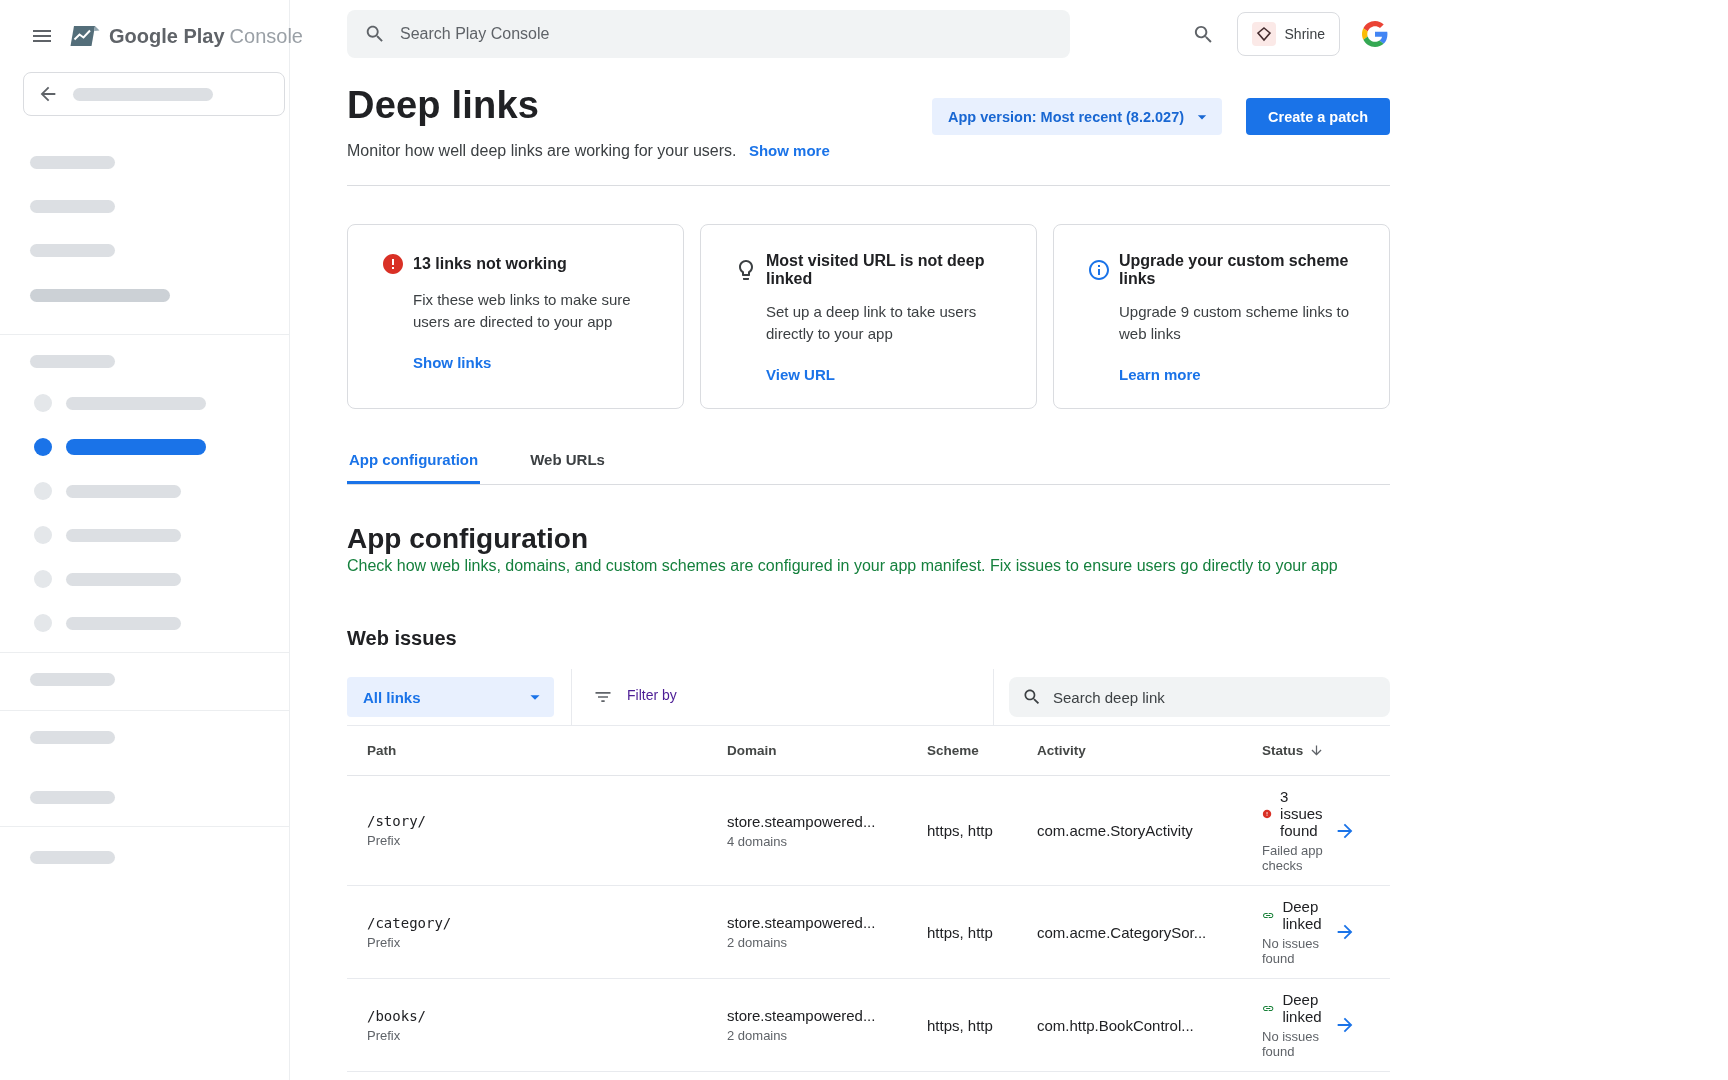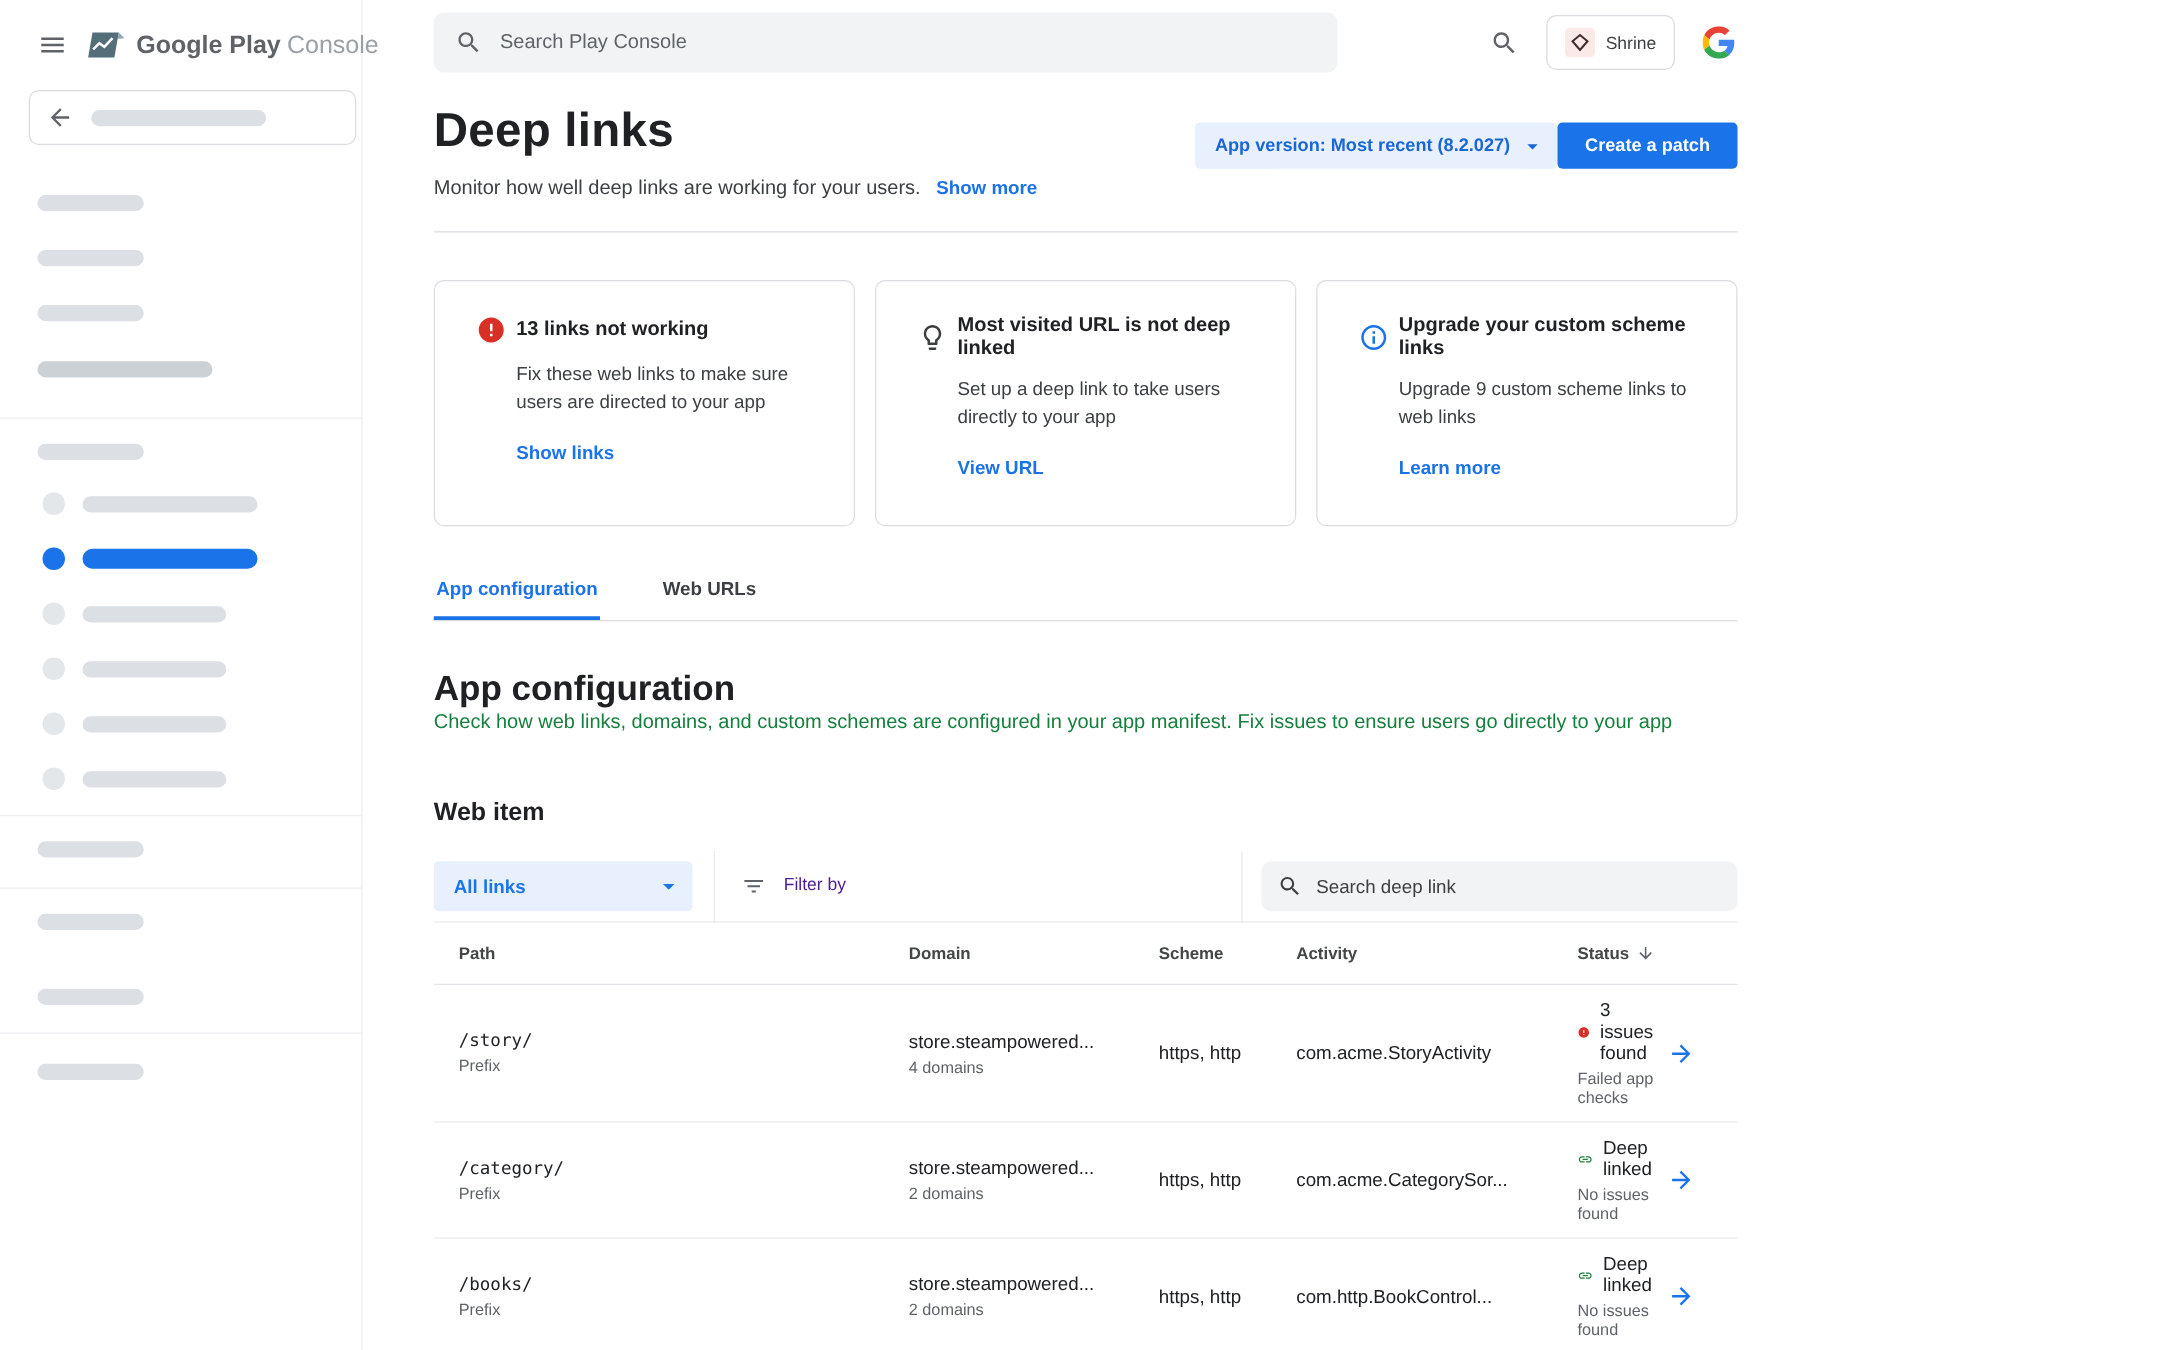--- a/index.html
+++ b/index.html
@@ -38,29 +38,29 @@
   .topbar-right{display:flex;align-items:center;gap:20px}
   .account-chip{height:44px;border:1px solid #dadce0;border-radius:8px;background:#fff;display:flex;align-items:center;gap:9px;padding:0 14px;cursor:pointer}
   .account-chip .chip-label{font-size:14px;color:#3c4043}
 
   .content{padding:0 182px 0 57px}
   .page-head{display:flex;justify-content:space-between;align-items:flex-start;margin-top:26px}
   .page-title{font-size:38px;font-weight:600;color:#202124;letter-spacing:.2px}
   .page-sub{margin-top:15px;font-size:16px;color:#3c4043}
   .link{color:#1a73e8;font-weight:600;cursor:pointer;text-decoration:none}
   .page-sub .link{margin-left:8px;font-size:15px}
-  .head-actions{display:flex;align-items:center;gap:0;margin-top:14px}
+  .head-actions{display:flex;align-items:center;gap:24px;margin-top:14px}
   .version-chip{height:37px;background:#e8f0fe;color:#1967d2;border:none;border-radius:4px;display:flex;align-items:center;gap:8px;
     padding:0 10px 0 16px;font-size:14.5px;font-weight:600;cursor:pointer;font-family:inherit}
   .primary-btn{height:37px;background:#1a73e8;color:#fff;border:none;border-radius:4px;padding:0 22px;
     font-size:14.5px;font-weight:600;cursor:pointer;font-family:inherit}
   .head-divider{border:none;border-top:1px solid #dadce0;margin-top:25px}
 
   .cards{display:flex;gap:16px;margin-top:38px}
-  .card{flex:1;border:1px solid #dadce0;border-radius:8px;padding:27px 28px 36px 33px;min-height:173px;background:#fff}
+  .card{flex:1;border:1px solid #dadce0;border-radius:8px;padding:27px 28px 24px 33px;min-height:173px;background:#fff}
   .card-head{display:flex;align-items:center;gap:8px}
   .card-head svg{flex:none}
   .card-title{font-size:16px;font-weight:600;color:#202124}
   .card-body{margin:13px 0 0 32px;font-size:15px;line-height:1.47;color:#3c4043;max-width:300px}
   .card-action{display:inline-block;margin:21px 0 0 32px;font-size:15px}
 
   .tabs{display:flex;gap:48px;border-bottom:1px solid #dadce0;margin-top:42px}
   .tab{padding:0 2px 13px;font-size:15px;font-weight:600;color:#3c4043;cursor:pointer;border-bottom:3px solid transparent}
   .tab.active{color:#1a73e8;border-bottom-color:#1a73e8}
 
@@ -255,21 +255,21 @@
       </div>
 
       <div class="tabs">
         <div class="tab active">App configuration</div>
         <div class="tab">Web URLs</div>
       </div>
 
       <h2 class="section-title">App configuration</h2>
       <p class="section-desc">Check how web links, domains, and custom schemes are configured in your app manifest. Fix issues to ensure users go directly to your app</p>
 
-      <h3 class="weblinks-title">Web item</h3>
+      <h3 class="weblinks-title">Web issues</h3>
 
       <div class="toolbar">
         <button class="links-filter">
           <span>All links</span>
           <svg width="22" height="22" viewBox="0 0 24 24" fill="#1a73e8">
               <path d="M7 10l5 5 5-5z"></path>
             </svg>
         </button>
         <div class="vsep" style="margin-left:17px"></div>
         <div class="filter-by">

